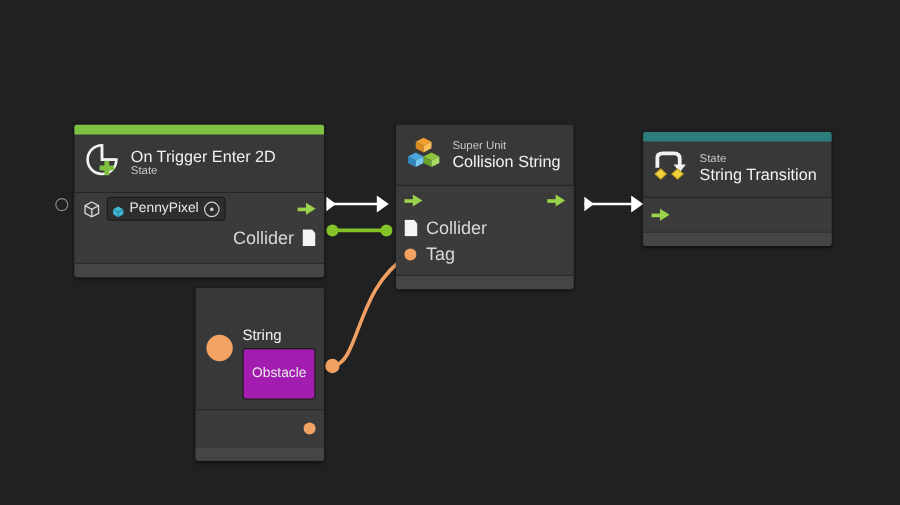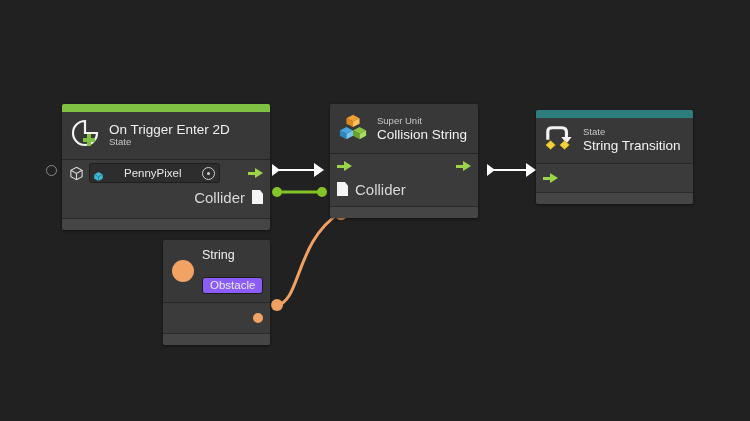--- a/index.html
+++ b/index.html
@@ -28,32 +28,32 @@
   .arrow-green:before{content:"";position:absolute;left:0;top:4px;width:8px;height:3px;background:#9bd44a;}
   .arrow-green:after{content:"";position:absolute;left:7px;top:0;width:0;height:0;
       border-top:5.5px solid transparent;border-bottom:5.5px solid transparent;border-left:8px solid #9bd44a;}
   .dot-orange{width:10px;height:10px;border-radius:50%;background:#f0a濾;}
   .dot-orange{background:#f2a263;}
   .doc-icon{width:11px;height:14px;background:#f4f4f4;flex:none;
       clip-path:polygon(0 0,72% 0,100% 26%,100% 100%,0 100%);}
   .cube-out{width:15px;height:15px;flex:none;}
 
   
-  .objfield{display:flex;align-items:center;gap:20px;background:#2d2d2d;
+  .objfield{display:flex;align-items:center;gap:4px;background:#2d2d2d;
       border:1px solid #1e1e1e;border-radius:3px;padding:1px 4px 1px 3px;height:16px;}
   .objfield .nm{font-size:11.5px;color:#e8e8e8;}
   .cube-small{width:11px;height:11px;flex:none;}
   .target{width:11px;height:11px;border-radius:50%;border:1.5px solid #cfcfcf;
       display:flex;align-items:center;justify-content:center;flex:none;}
   .target i{width:3px;height:3px;border-radius:50%;background:#cfcfcf;display:block;}
 
   
   .bigdot{width:22px;height:22px;border-radius:50%;background:#f2a263;flex:none;}
-  .strfield{background:#8b5cf6;border:1px solid #1b1b1b;border-radius:3px;
-      padding:1px 7px;font-size:11.5px;color:#e9e9e9;display:inline-block;}
+  .strfield{background:#a21caf;border:1px solid #1b1b1b;border-radius:3px;
+      padding:14px 7px;font-size:11.5px;color:#e9e9e9;display:inline-block;}
 
   
   .sel-ring{position:absolute;width:9px;height:9px;border-radius:50%;
       border:1.6px solid #888;}
 
   svg.edge{position:absolute;left:0;top:0;width:750px;height:421px;
       pointer-events:none;overflow:visible;}
 </style>
 </head>
 <body>
@@ -165,20 +165,25 @@
       <div class="row" style="height:24px;">
         <span class="arrow-green"></span>
         <span class="spacer"></span>
         <span class="arrow-green"></span>
       </div>
       <div class="row">
         <span class="doc-icon"></span>
         <span style="width:7px;"></span>
         <span class="plabel">Collider</span>
       </div>
+      <div class="row">
+        <span class="dot-orange"></span>
+        <span style="width:8px;"></span>
+        <span class="plabel">Tag</span>
+      </div>
       <div style="height:6px;"></div>
     </div>
     <div class="footer"></div>
   </div>
 
   <div class="node" style="left:536px;top:110px;width:157px;">
     <div class="accent" style="background:#2e7d7d;"></div>
     <div class="nhead">
       <span>
         <svg width="30" height="28" viewBox="0 0 32 30">
@@ -198,21 +203,21 @@
       <div class="row" style="height:28px;">
         <span class="arrow-green"></span>
       </div>
     </div>
     <div class="footer"></div>
   </div>
 
   <div class="node" style="left:163px;top:240px;width:107px;">
     <div class="nhead" style="padding:8px 8px 8px 9px;gap:8px;">
       <span class="bigdot"></span>
-      <span class="ntitles" style="gap:15px;">
+      <span class="ntitles" style="gap:4px;margin-top:24px;">
         <span class="ntitle" style="font-size:12.5px;">String</span>
         <span class="strfield">Obstacle</span>
       </span>
     </div>
     <div class="divider"></div>
     <div class="body">
       <div class="row" style="height:30px;">
         <span class="spacer"></span>
         <span class="dot-orange"></span>
       </div>

